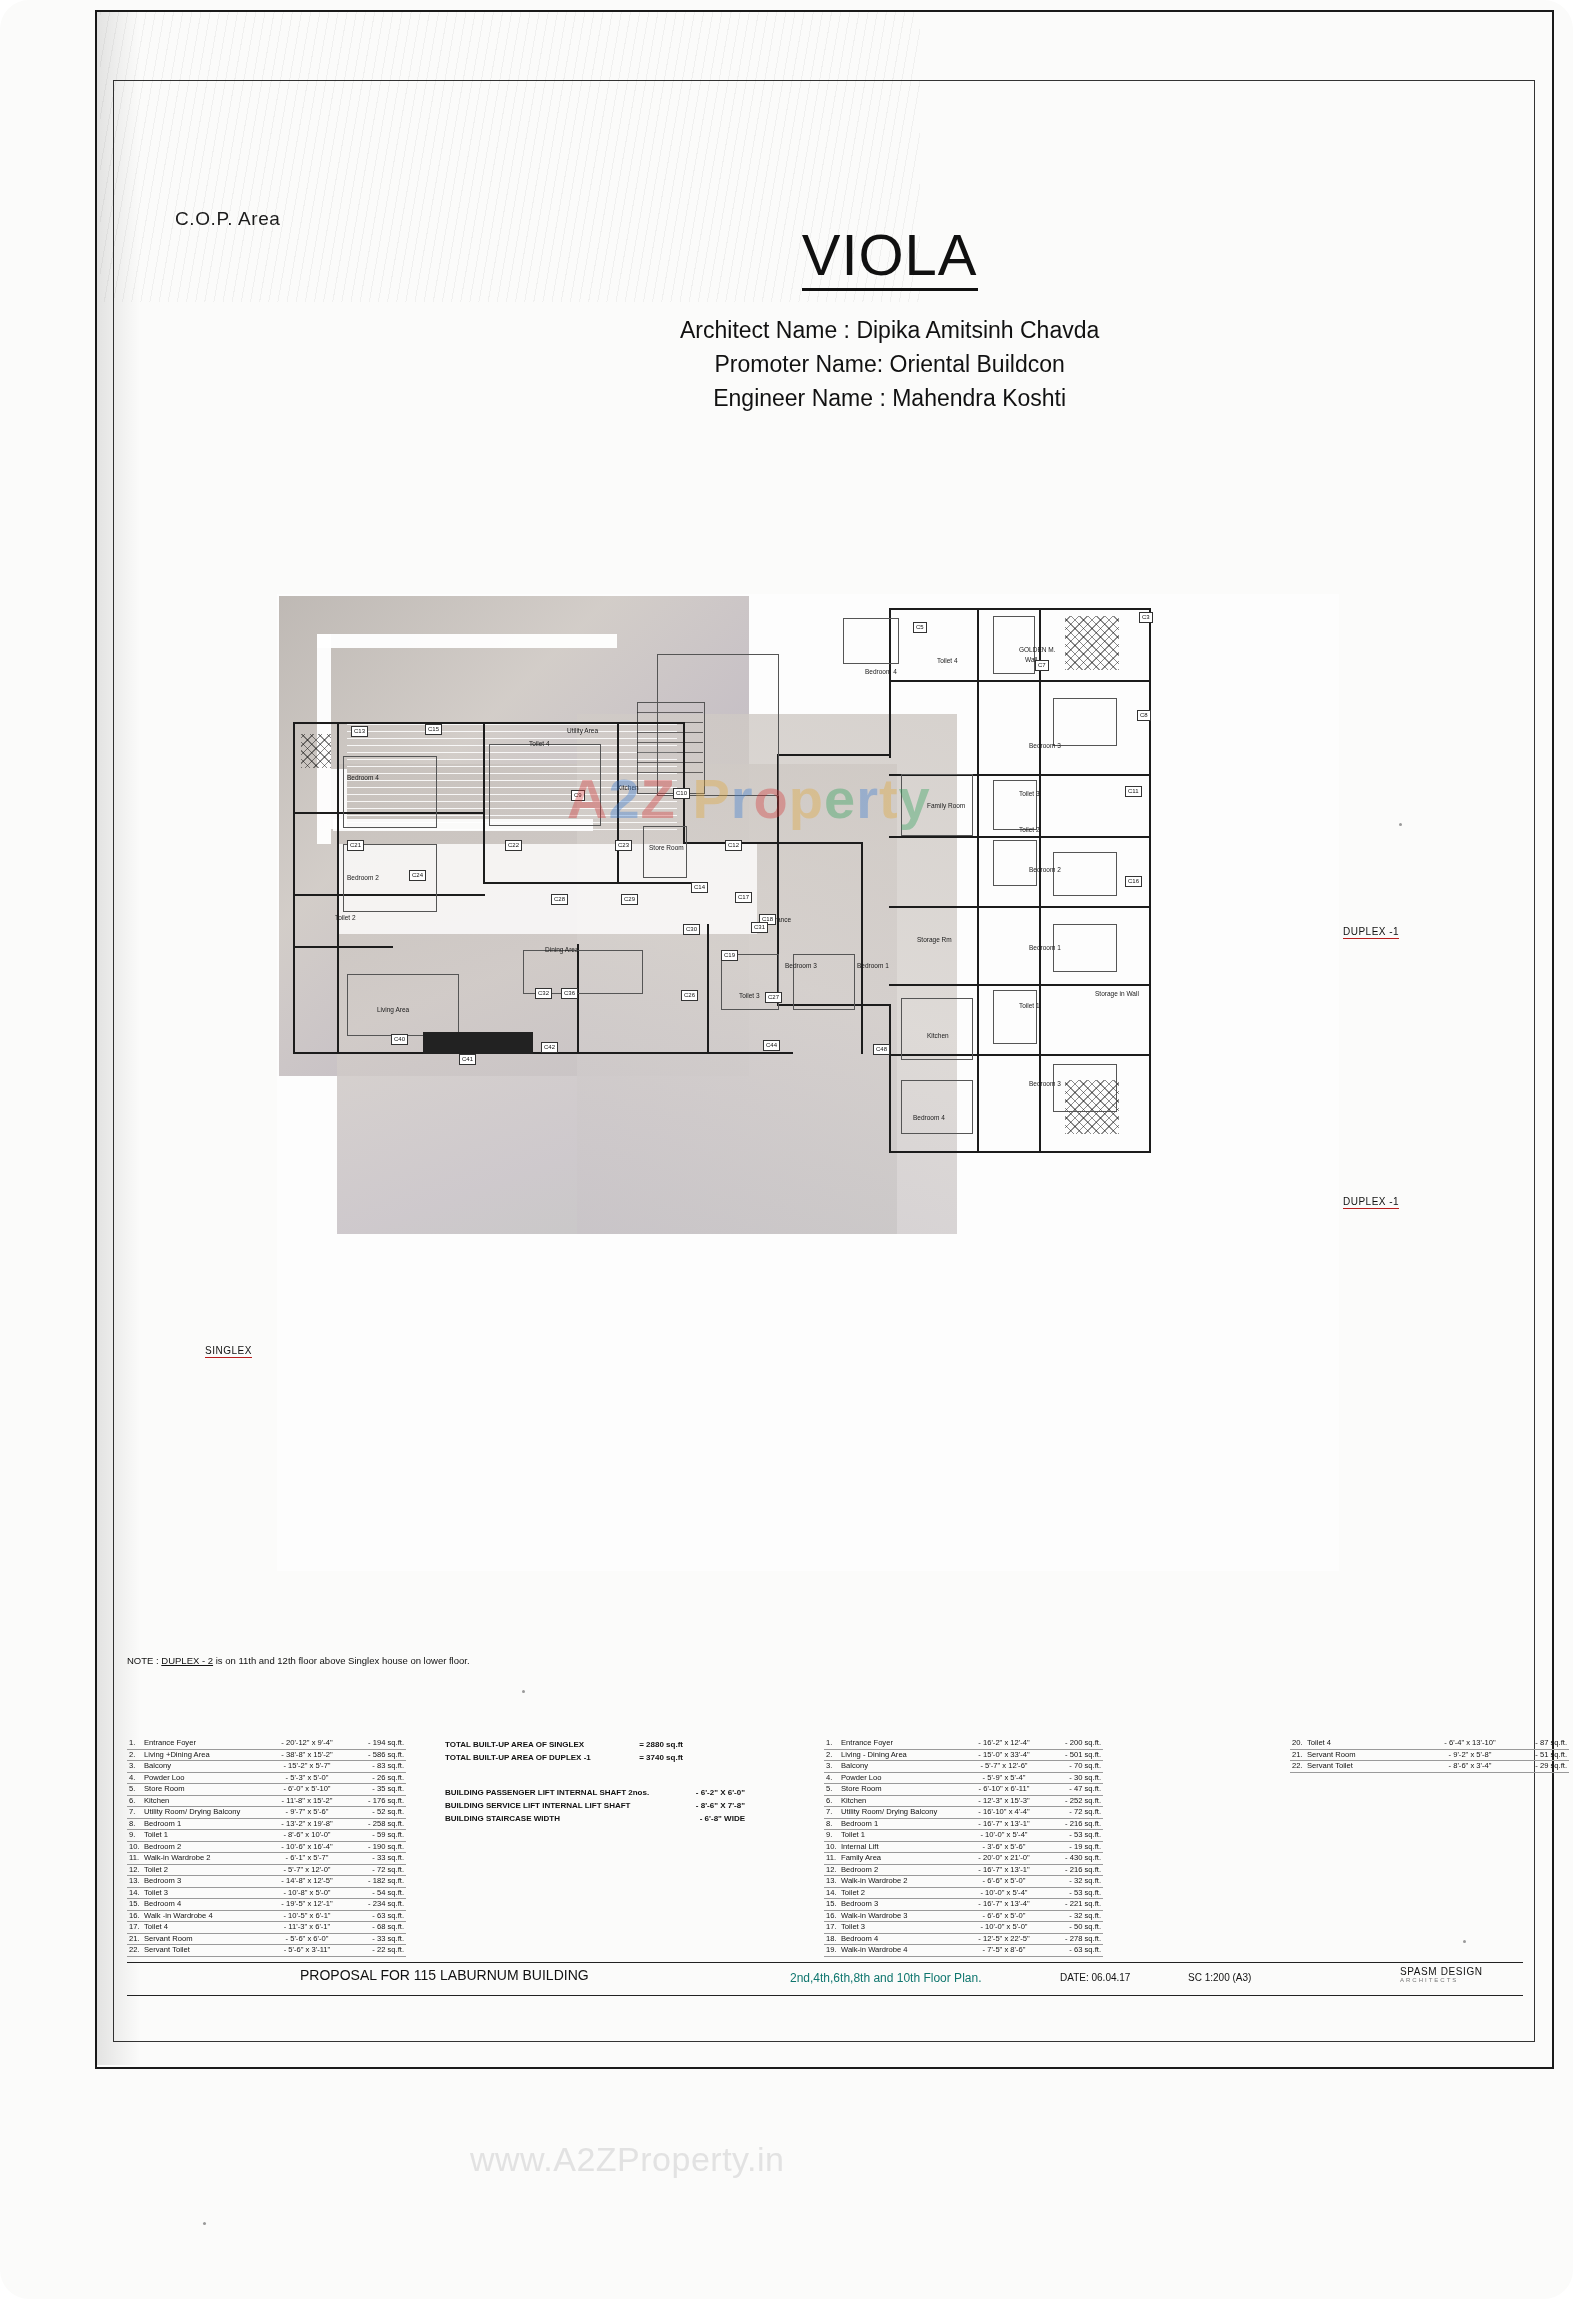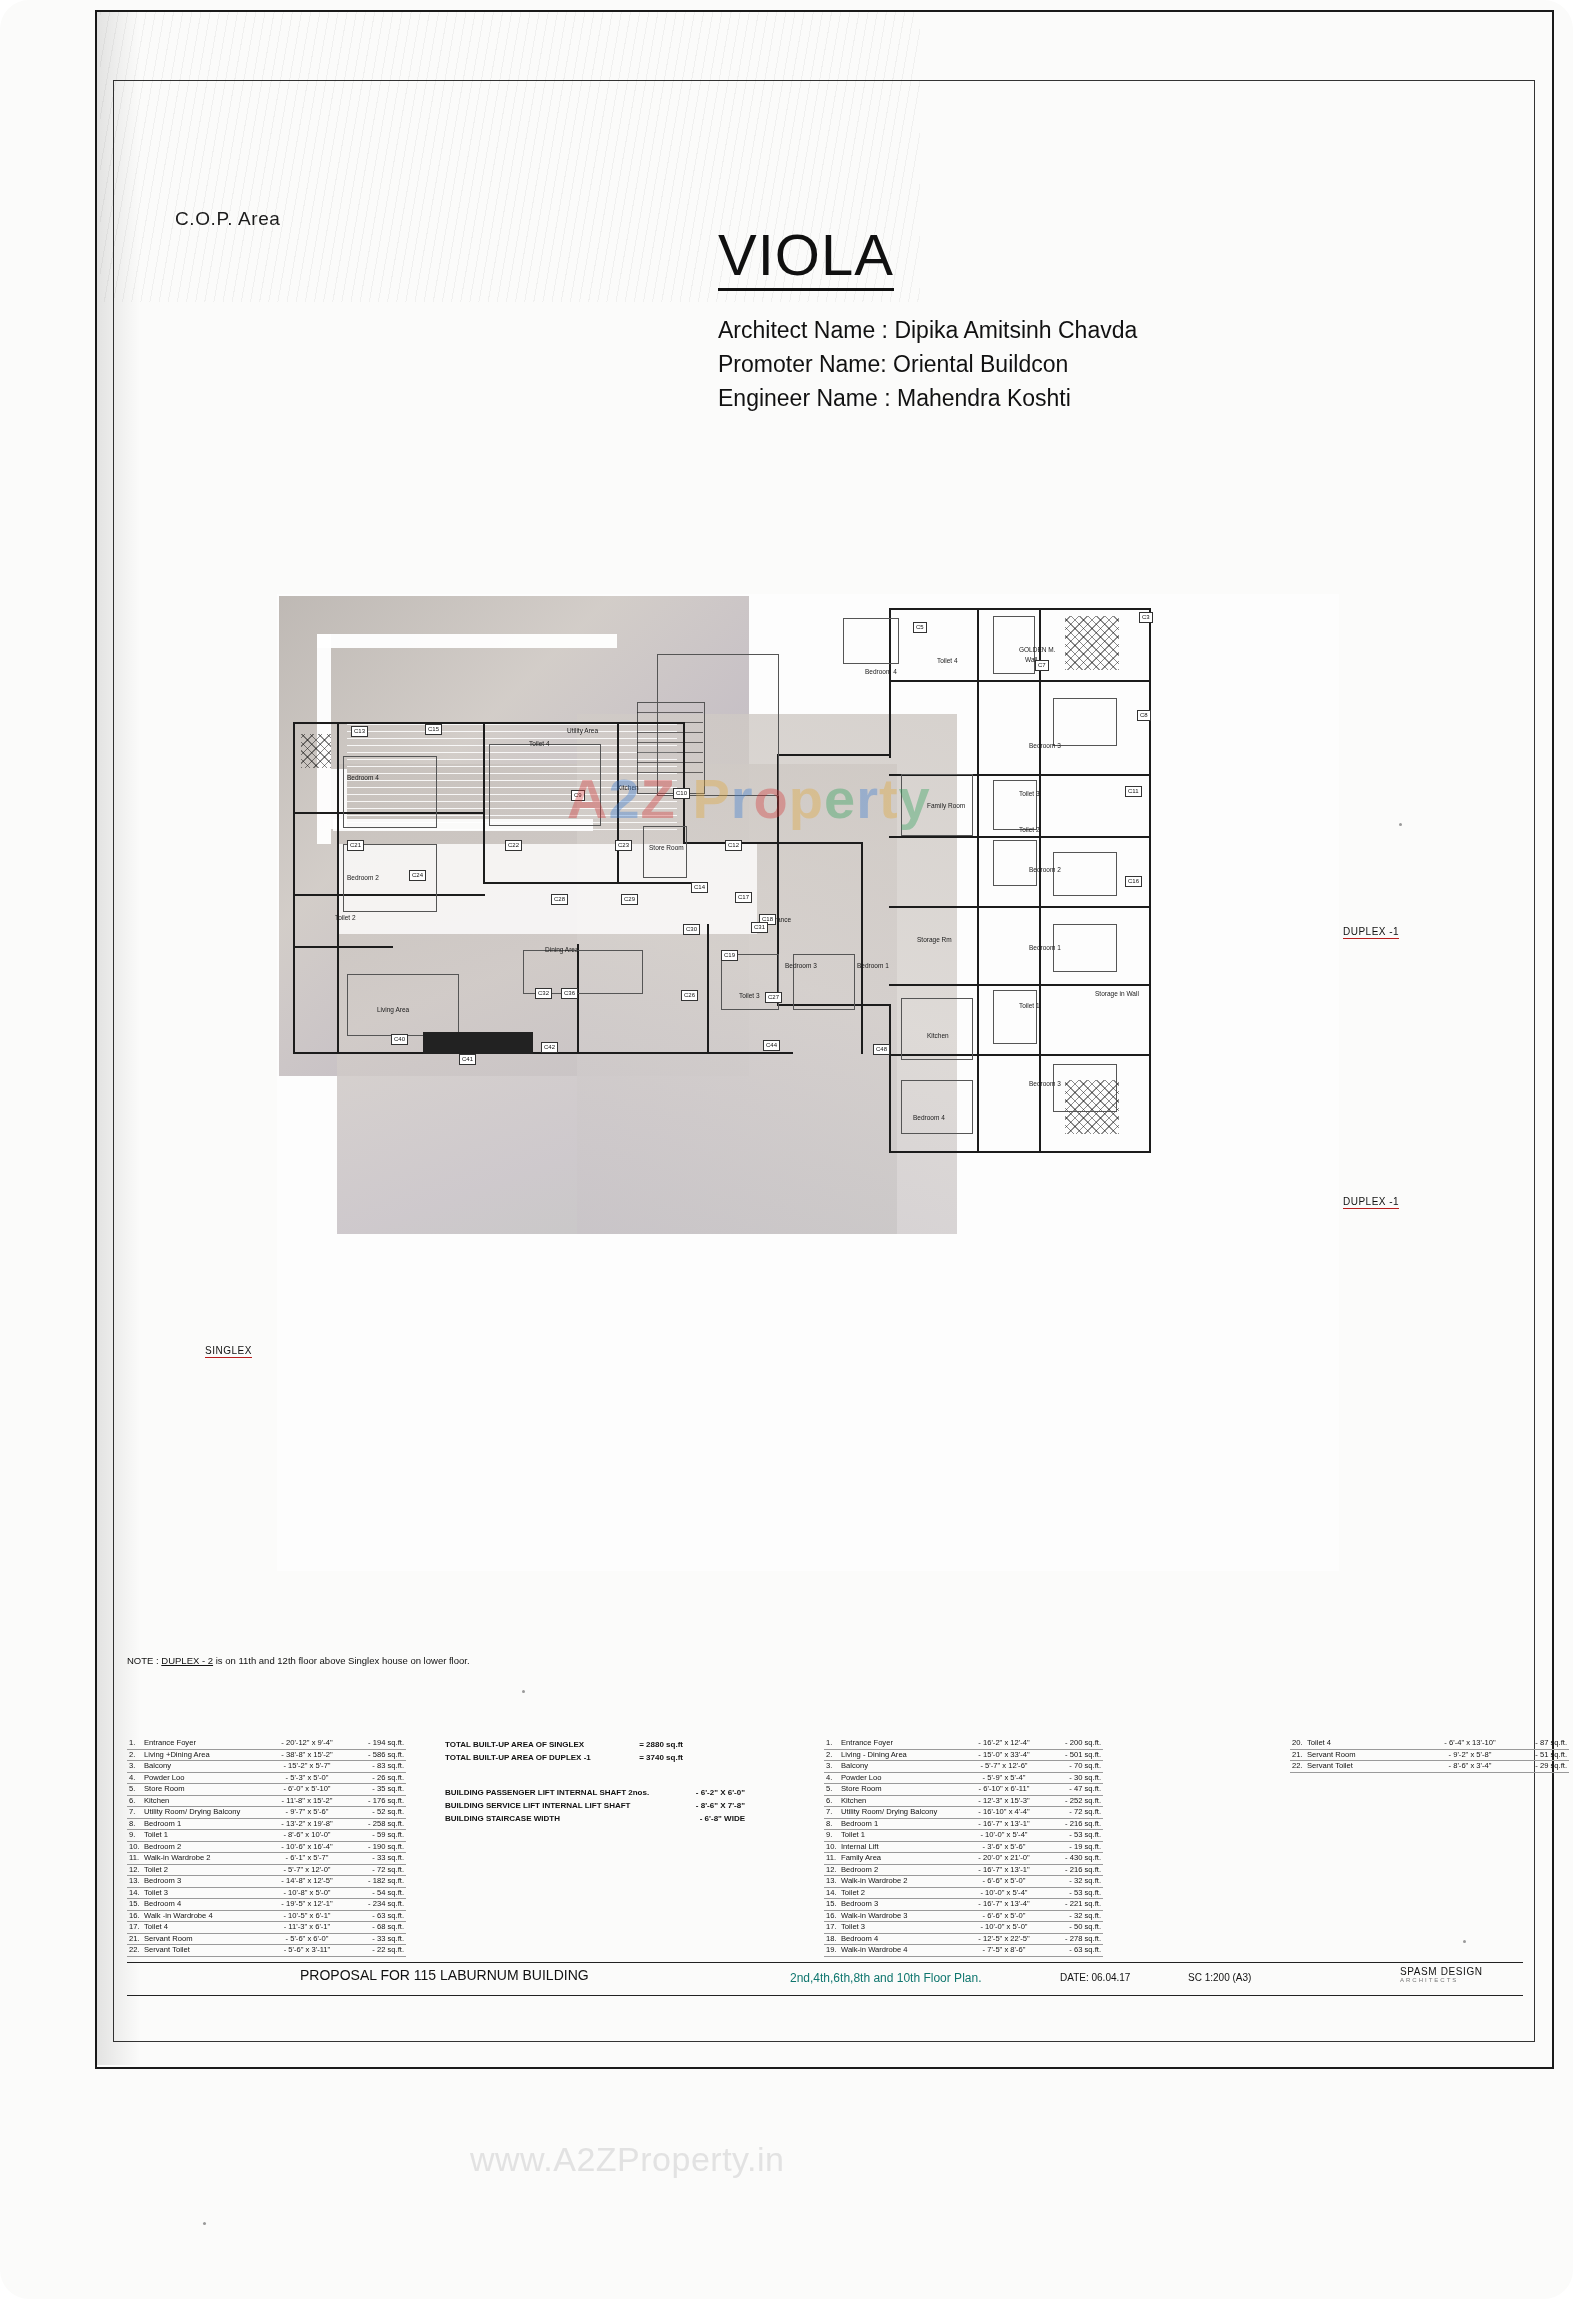--- a/index.html
+++ b/index.html
@@ -13,21 +13,21 @@
 
   
   .streaks{position:absolute;left:100px;top:12px;width:820px;height:290px;
      background:repeating-linear-gradient(100deg, rgba(0,0,0,0.045) 0px, rgba(0,0,0,0.045) 1px, rgba(255,255,255,0) 1px, rgba(255,255,255,0) 9px);
      pointer-events:none;}
   .streak-edge{position:absolute;left:95px;top:10px;width:45px;height:2055px;
      background:linear-gradient(90deg, rgba(0,0,0,0.10), rgba(0,0,0,0));}
 
   .cop-area{position:absolute;left:175px;top:208px;font-size:19px;letter-spacing:.6px;color:#1b1b1b;}
 
-  .title-block{position:absolute;left:718px;top:225px;}
+  .title-block{position:absolute;left:680px;top:225px;text-align:center;}
   .title-main{font-size:58px;letter-spacing:1px;color:#101010;display:inline-block;border-bottom:3px solid #101010;padding-bottom:2px;line-height:1.05;}
   .title-lines{margin-top:22px;font-size:23px;line-height:1.48;color:#111;}
 
   
   .drawing{position:absolute;left:277px;top:594px;width:1062px;height:977px;background:#fdfdfd;}
 
   
   .smudge1{position:absolute;left:2px;top:2px;width:470px;height:480px;
      background:linear-gradient(135deg,#b9b3ae 0%,#cfc9c4 35%,#c3bcc1 60%,#b4b7b2 100%);opacity:.92;}
   .smudge2{position:absolute;left:60px;top:170px;width:560px;height:470px;

